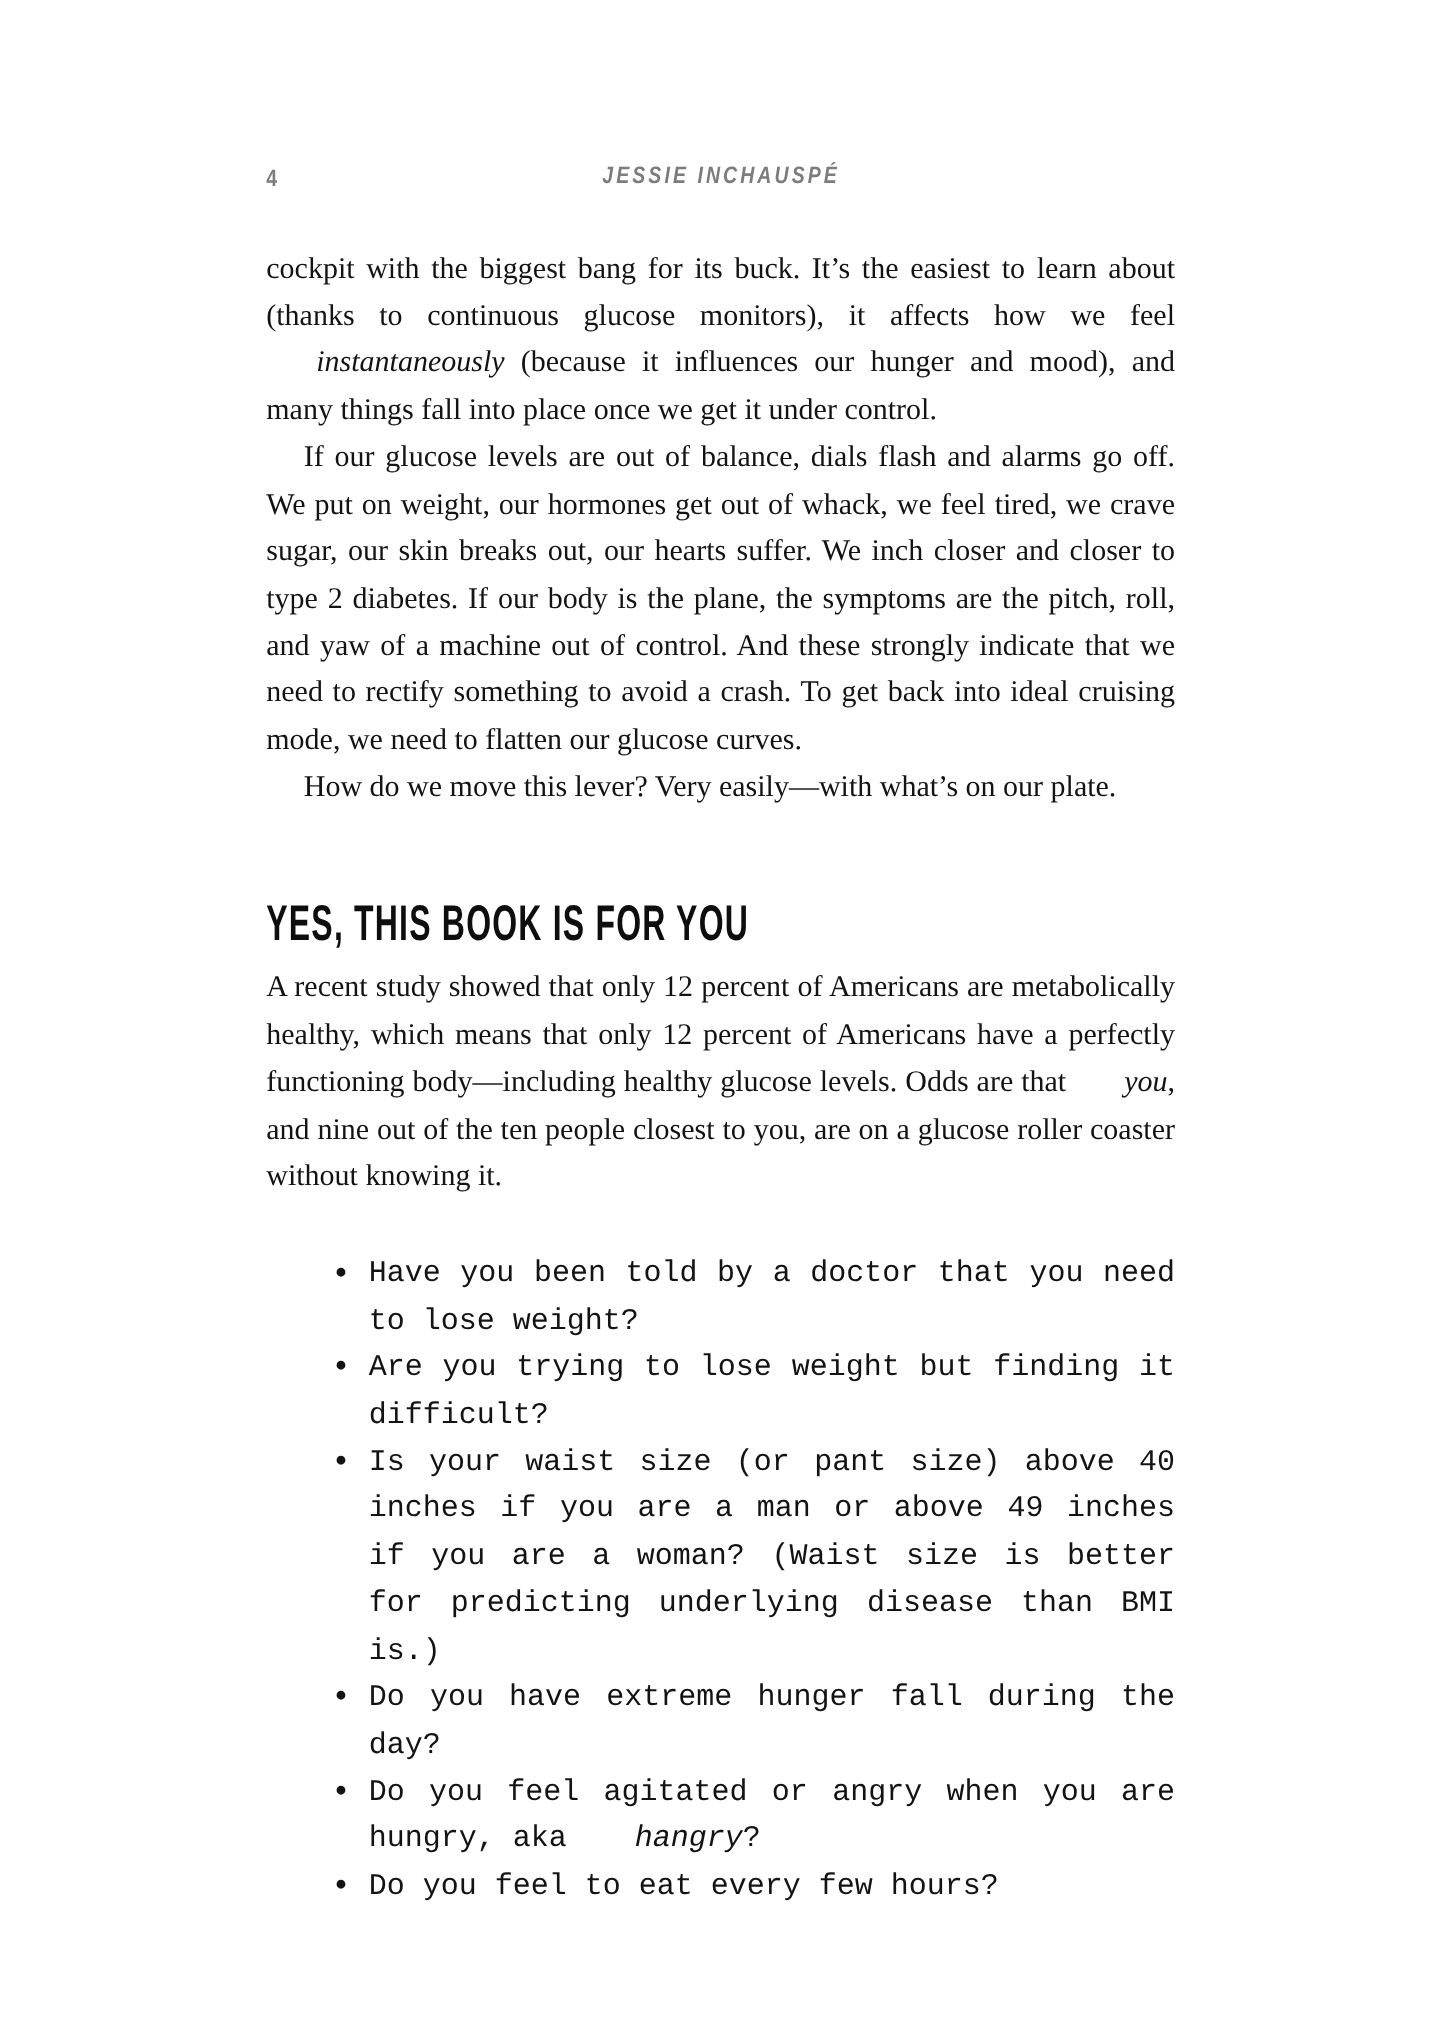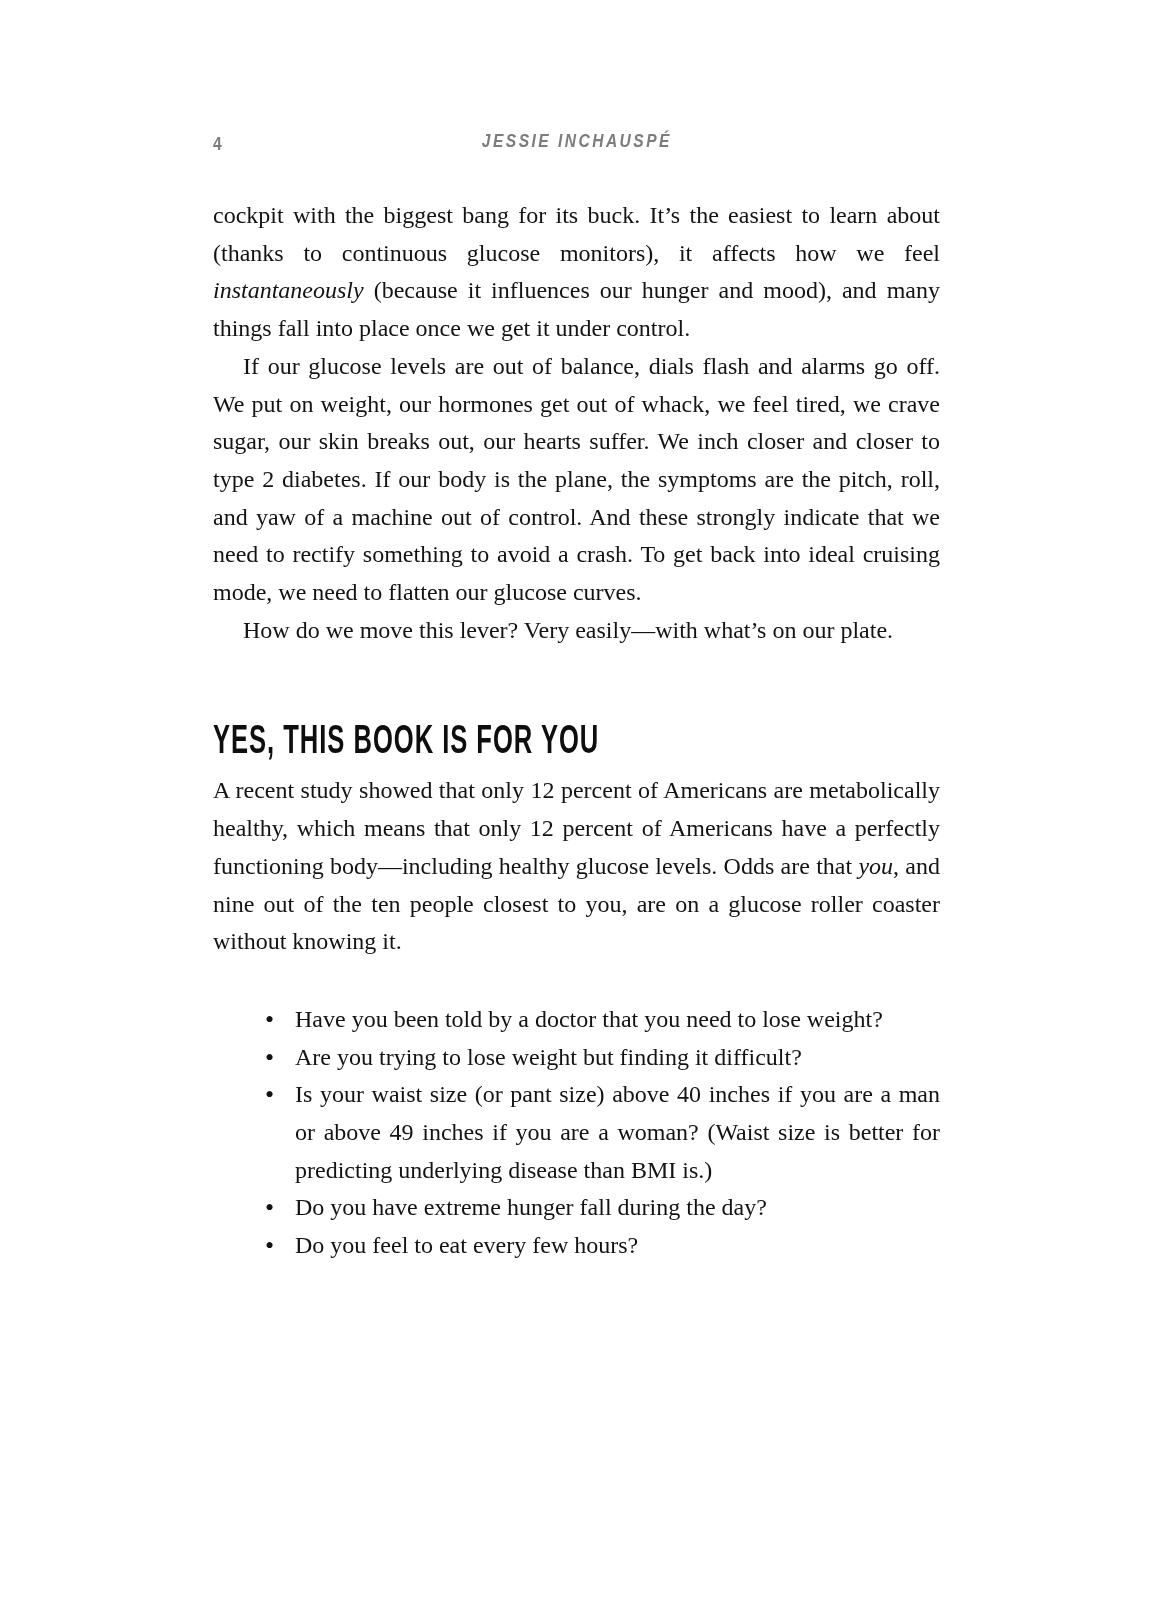--- a/index.html
+++ b/index.html
@@ -45,40 +45,41 @@
     position: absolute;
     top: 197px;
     left: 213px;
     width: 727px;
     font-size: 24px;
     line-height: 37.7px;
     text-align: justify;
   }
   .content p { margin: 0; }
   .content p.indent { text-indent: 30px; }
-  .content em { font-style: italic; }
+  .content em { font-style: italic; margin-left: 40px; }
   
   .section-heading {
     margin: 70px 0 12px 0;
     font-family: "Liberation Sans", sans-serif;
     font-weight: 700;
     font-size: 40px;
     line-height: 41px;
     letter-spacing: 1.5px;
     color: #0e0e0e;
     transform: scaleX(0.64);
     transform-origin: left center;
     white-space: nowrap;
     text-align: left;
   }
   
   .question-list {
     list-style: none;
     margin: 40px 0 0 0;
     padding: 0;
+    font-family: Liberation Mono, monospace;
   }
   .question-list li {
     position: relative;
     padding-left: 82px;
   }
   .question-list li::before {
     content: "\2022";
     position: absolute;
     left: 52px;
     top: 0;
@@ -105,17 +106,18 @@
 
     <h2 class="section-heading">YES, THIS BOOK IS FOR YOU</h2>
 
     <p>A recent study showed that only 12 percent of Americans are metabolically healthy, which means that only 12 percent of Americans have a perfectly functioning body—including healthy glucose levels. Odds are that <em>you</em>, and nine out of the ten people closest to you, are on a glucose roller coaster without knowing it.</p>
 
     <ul class="question-list">
       <li>Have you been told by a doctor that you need to lose weight?</li>
       <li>Are you trying to lose weight but finding it difficult?</li>
       <li>Is your waist size (or pant size) above 40 inches if you are a man or above 49 inches if you are a woman? (Waist size is better for predicting underlying disease than BMI is.)</li>
       <li>Do you have extreme hunger fall during the day?</li>
+      <li>Do you feel agitated or angry when you are hungry, aka <em>hangry</em>?</li>
       <li>Do you feel to eat every few hours?</li>
     </ul>
 
   </div>
 </div>
 
 </body></html>

